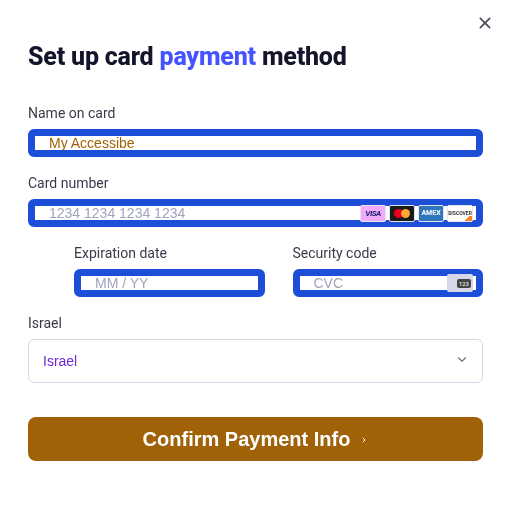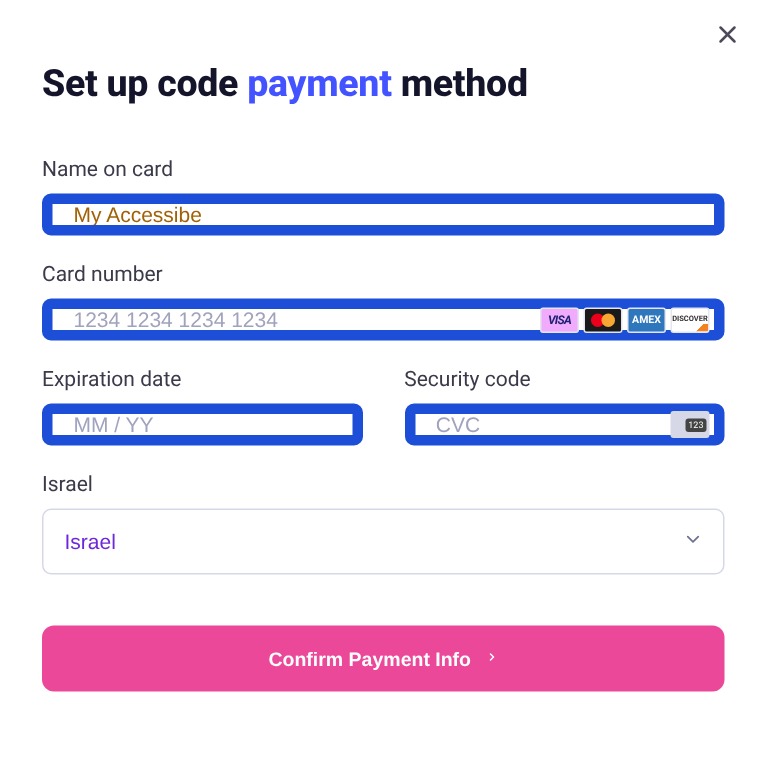--- a/index.html
+++ b/index.html
@@ -83,20 +83,21 @@
   .mc { background:#1a1a1a; position:relative; }
   .mc::before, .mc::after { content:""; position:absolute; width:9px; height:9px; border-radius:50%; top:3px; }
   .mc::before { background:#eb001b; left:4px; }
   .mc::after { background:#f79e1b; right:4px; mix-blend-mode:screen; }
   .amex { background:#2e77bc; color:#fff; font-size:7px; }
   .discover { background:#fff; color:#333; font-size:5px; position:relative; }
   .discover::after { content:""; position:absolute; right:0; bottom:0; width:9px; height:5px; background:linear-gradient(135deg, transparent 45%, #f58220 45%); }
   .row {
     display: flex;
     gap: 28px;
+    margin-left: 46px;
   }
   .row .field { flex: 1; }
   .cvc-icon {
     position: absolute;
     right: 10px;
     width: 26px;
     height: 18px;
     background: linear-gradient(#d6d8e7, #d6d8e7);
     border-radius: 2px;
     display:flex;
@@ -131,25 +132,25 @@
     right: 14px;
     top: 50%;
     transform: translateY(-50%);
     pointer-events: none;
     color: #6e7191;
   }
   .chevron svg { width: 14px; height: 14px; }
   .confirm-btn {
     width: 100%;
     height: 44px;
-    background: #ec4899;
+    background: #a16207;
     color: #fff;
     border: none;
     border-radius: 8px;
-    font-size: 13px;
+    font-size: 20px;
     font-weight: 600;
     cursor: pointer;
     display: flex;
     align-items: center;
     justify-content: center;
     gap: 10px;
     margin-top: 34px;
   }
   .confirm-btn svg { width: 8px; height: 12px; }
 </style>
@@ -159,21 +160,21 @@
 <button class="close-btn">
   <span>
     <svg viewBox="0 0 24 24" fill="none" stroke="currentColor" stroke-width="2.5" stroke-linecap="round">
         <line x1="5" y1="5" x2="19" y2="19"></line>
         <line x1="19" y1="5" x2="5" y2="19"></line>
       </svg>
   </span>
 </button>
 
 <h1>
-  <span>Set up code </span><span class="accent">payment</span><span> method</span>
+  <span>Set up card </span><span class="accent">payment</span><span> method</span>
 </h1>
 
 <div class="field">
   <label class="label">Name on card</label>
   <input class="input" type="text" value="My Accessibe" style="">
 </div>
 
 <div class="field">
   <label class="label">Card number</label>
   <div class="input-wrap">

